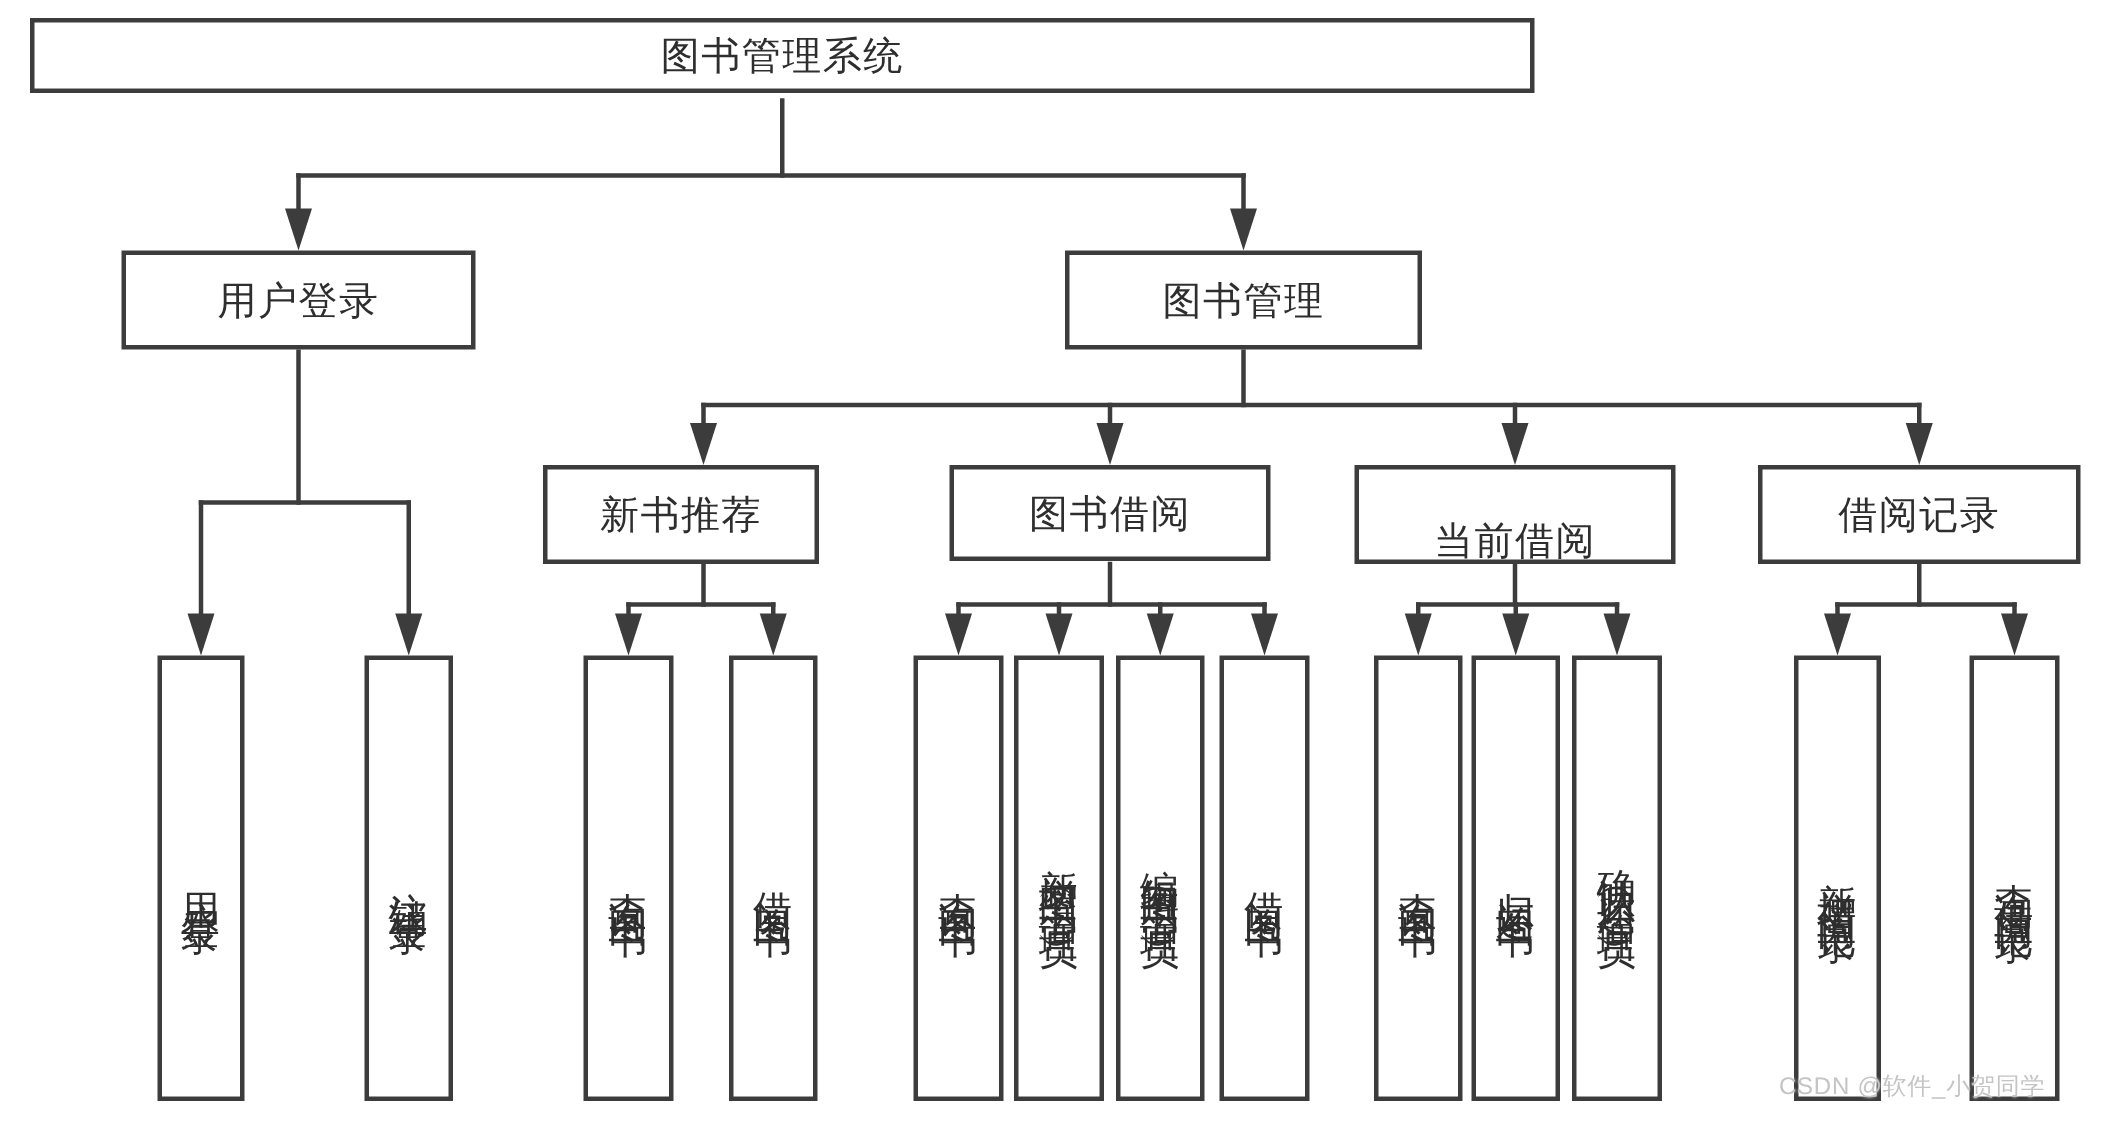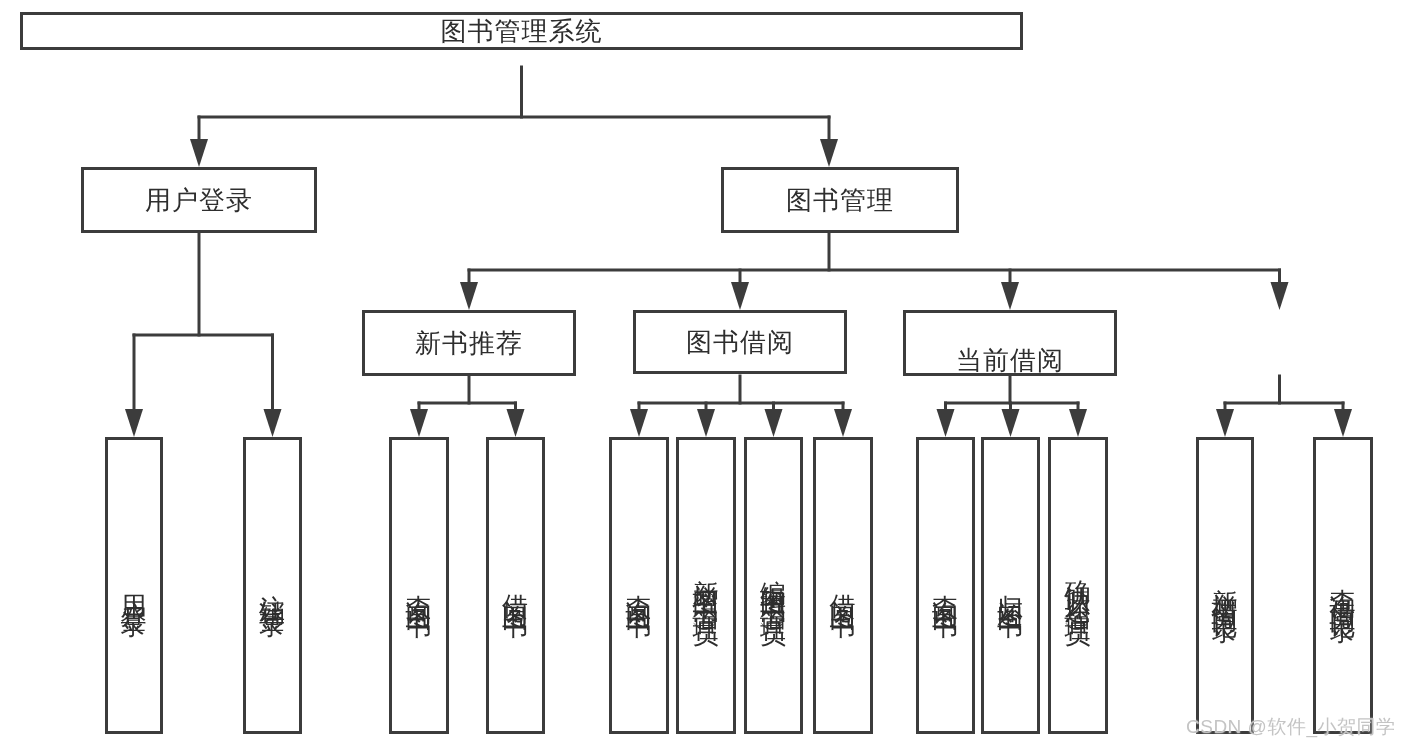--- a/index.html
+++ b/index.html
@@ -45,21 +45,21 @@
     text-orientation: mixed;
     font-size: 26px;
     letter-spacing: 6px;
     line-height: 1;
     max-height: 100%;
   }
   .watermark {
     position: absolute;
     left: 1186px;
     top: 714px;
-    font-size: 19px;
+    font-size: 16px;
     letter-spacing: 0.5px;
     color: var(--watermark, #c4c4c4);
     white-space: nowrap;
     z-index: 5;
     text-shadow: 0 0 2px #ffffff;
   }
 </style>
 </head>
 <body>
 
@@ -112,37 +112,40 @@
       <line x1="1078" y1="403" x2="1078" y2="415" stroke="#3c3c3c" stroke-width="3" stroke-linecap="square"></line>
       <polygon points="1069,409 1087,409 1078,437" fill="#3c3c3c"></polygon>
       <line x1="1279.5" y1="376" x2="1279.5" y2="403" stroke="#3c3c3c" stroke-width="3" stroke-linecap="square"></line>
       <line x1="1225" y1="403" x2="1343" y2="403" stroke="#3c3c3c" stroke-width="3" stroke-linecap="square"></line>
       <line x1="1225" y1="403" x2="1225" y2="415" stroke="#3c3c3c" stroke-width="3" stroke-linecap="square"></line>
       <polygon points="1216,409 1234,409 1225,437" fill="#3c3c3c"></polygon>
       <line x1="1343" y1="403" x2="1343" y2="415" stroke="#3c3c3c" stroke-width="3" stroke-linecap="square"></line>
       <polygon points="1334,409 1352,409 1343,437" fill="#3c3c3c"></polygon>
     </svg>
   <div class="watermark">CSDN @软件_小贺同学</div>
-<div class="node h" style="left: 20px; top: 12px; width: 1003px; height: 38px;">
+<div class="node h" style="left: 20px; top: 12px; width: 1003px; height: 50px;">
       <span class="label">图书管理系统</span>
     </div>
     <div class="node h" style="left: 81px; top: 167px; width: 236px; height: 66px;">
       <span class="label">用户登录</span>
     </div>
-    <div class="node h" style="left: 710px; top: 167px; width: 238px; height: 66px; margin-left: 11px;">
+    <div class="node h" style="left: 710px; top: 167px; width: 238px; height: 66px;">
       <span class="label">图书管理</span>
     </div>
-    <div class="node h" style="left: 362px; top: 310px; width: 214px; height: 66px;">
+    <div class="node h" style="left: 362px; top: 310px; width: 184px; height: 66px;">
       <span class="label">新书推荐</span>
     </div>
     <div class="node h" style="left: 633px; top: 310px; width: 214px; height: 64px;">
       <span class="label">图书借阅</span>
     </div>
     <div class="node h" style="left: 903px; top: 310px; width: 214px; height: 66px; align-items: flex-end;">
       <span class="label">当前借阅</span>
+    </div>
+    <div class="node h" style="left: 1172px; top: 310px; width: 215px; height: 66px;">
+      <span class="label">借阅记录</span>
     </div>
     <div class="node v" style="left: 105px; top: 437px; width: 58px; height: 297px;">
       <span class="label">用户登录</span>
     </div>
     <div class="node v" style="left: 243px; top: 437px; width: 59px; height: 297px;">
       <span class="label">注销登录</span>
     </div>
     <div class="node v" style="left: 389px; top: 437px; width: 60px; height: 297px;">
       <span class="label">查询图书</span>
     </div>

